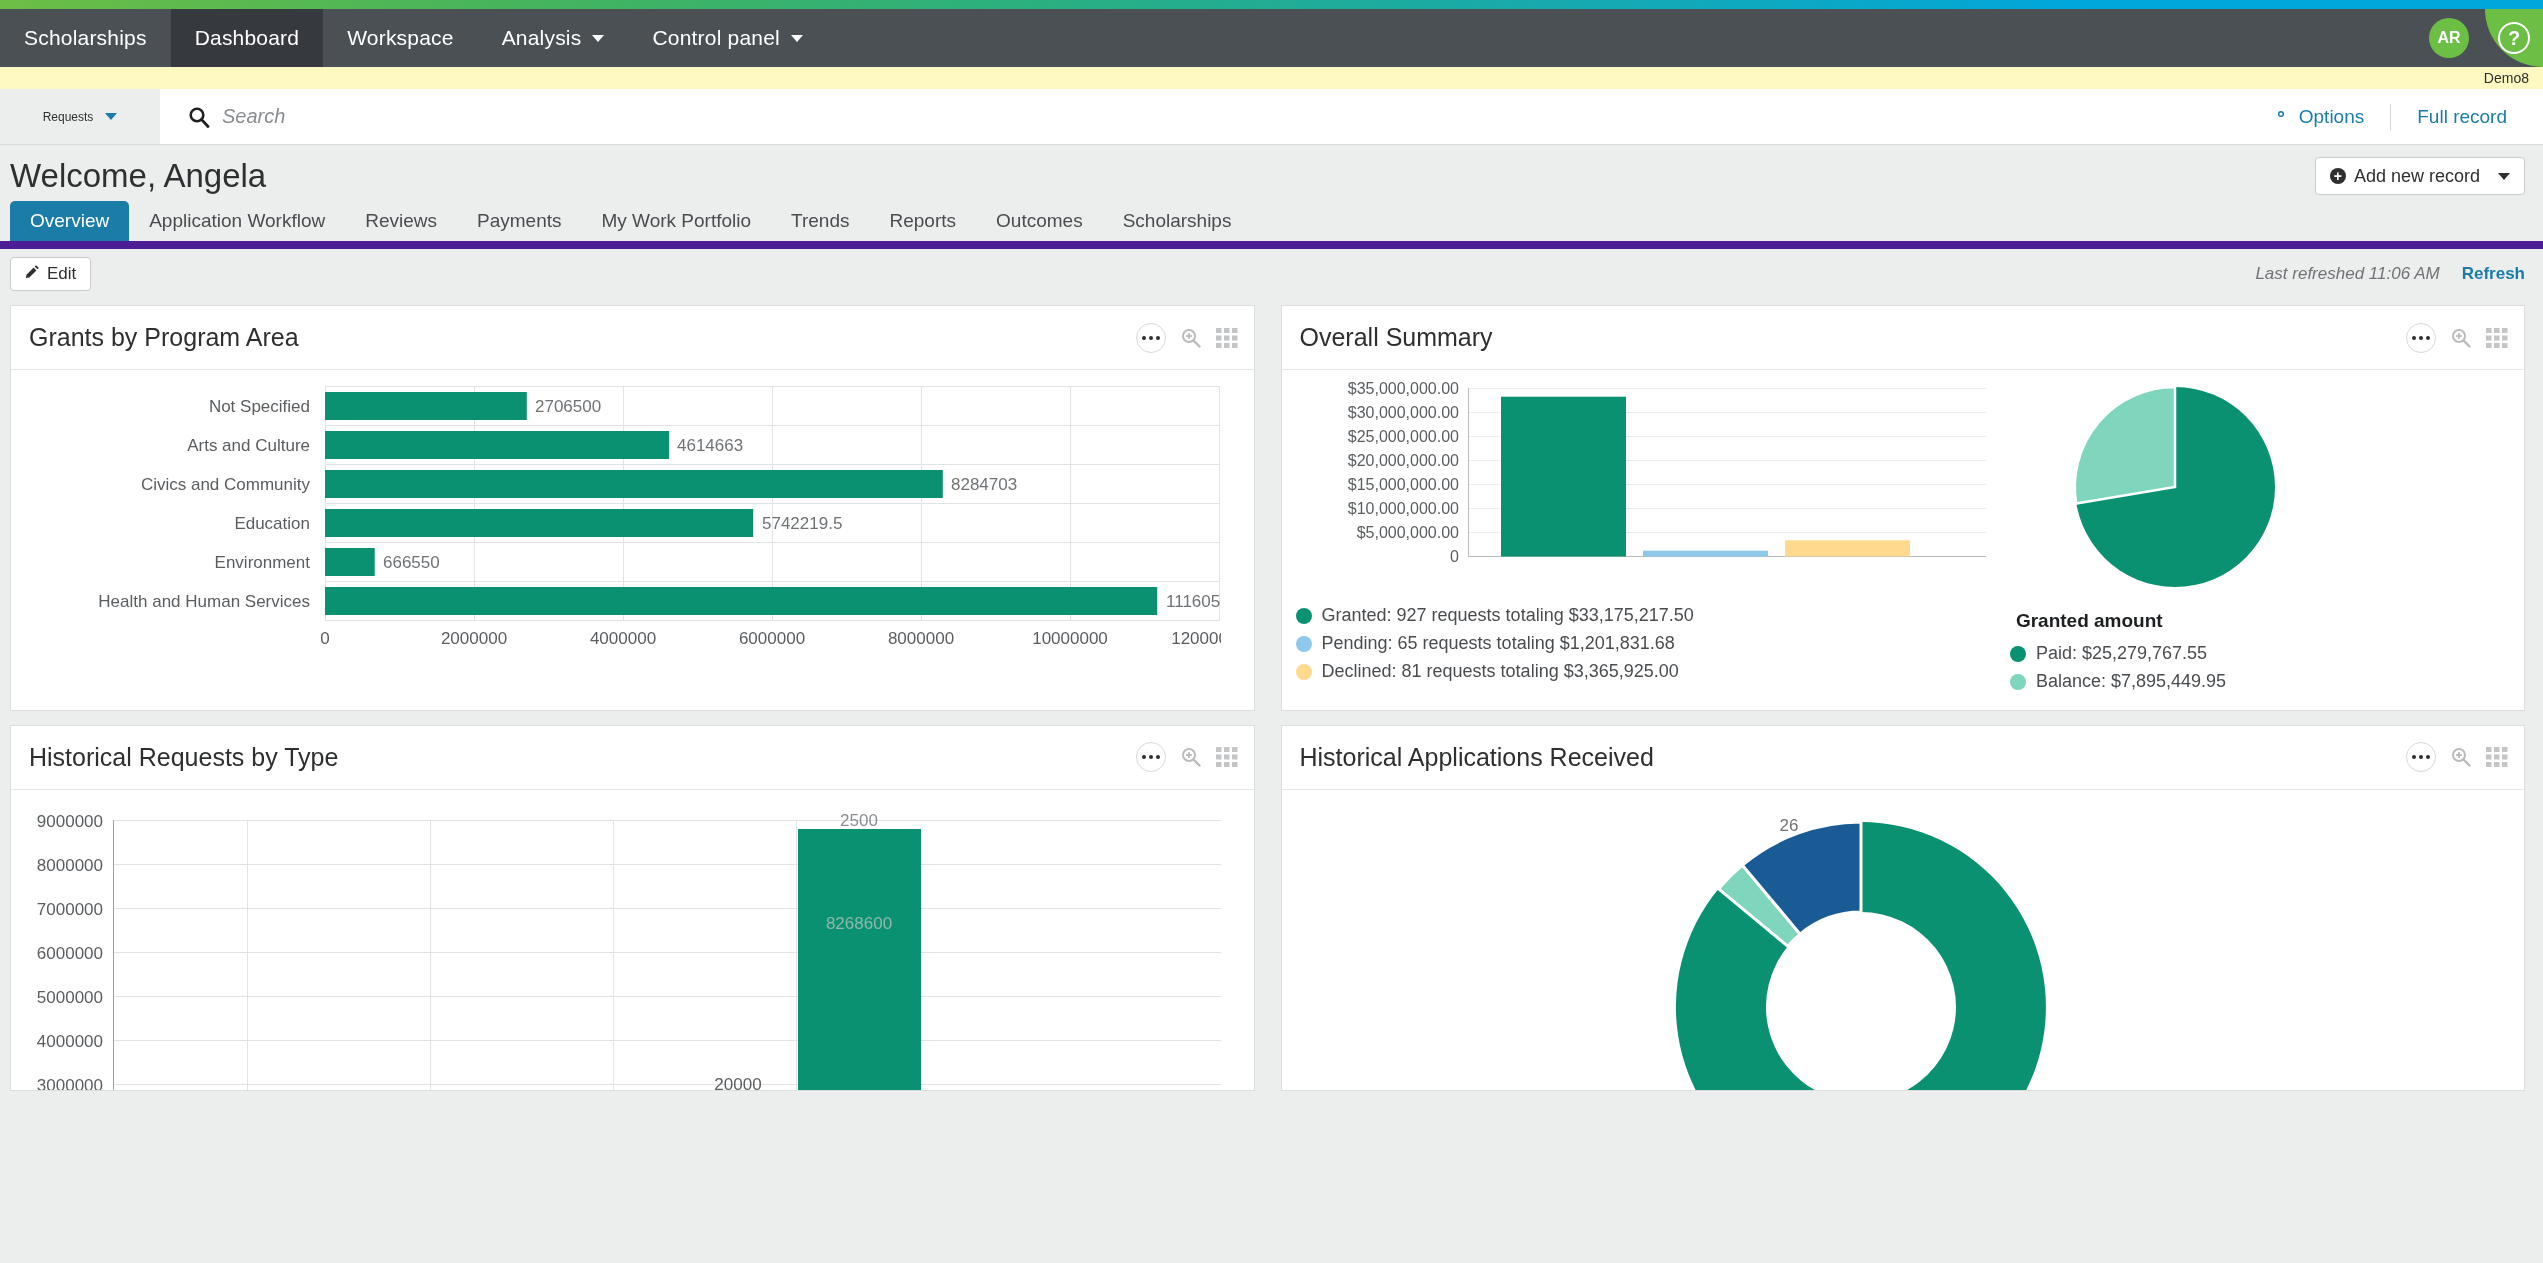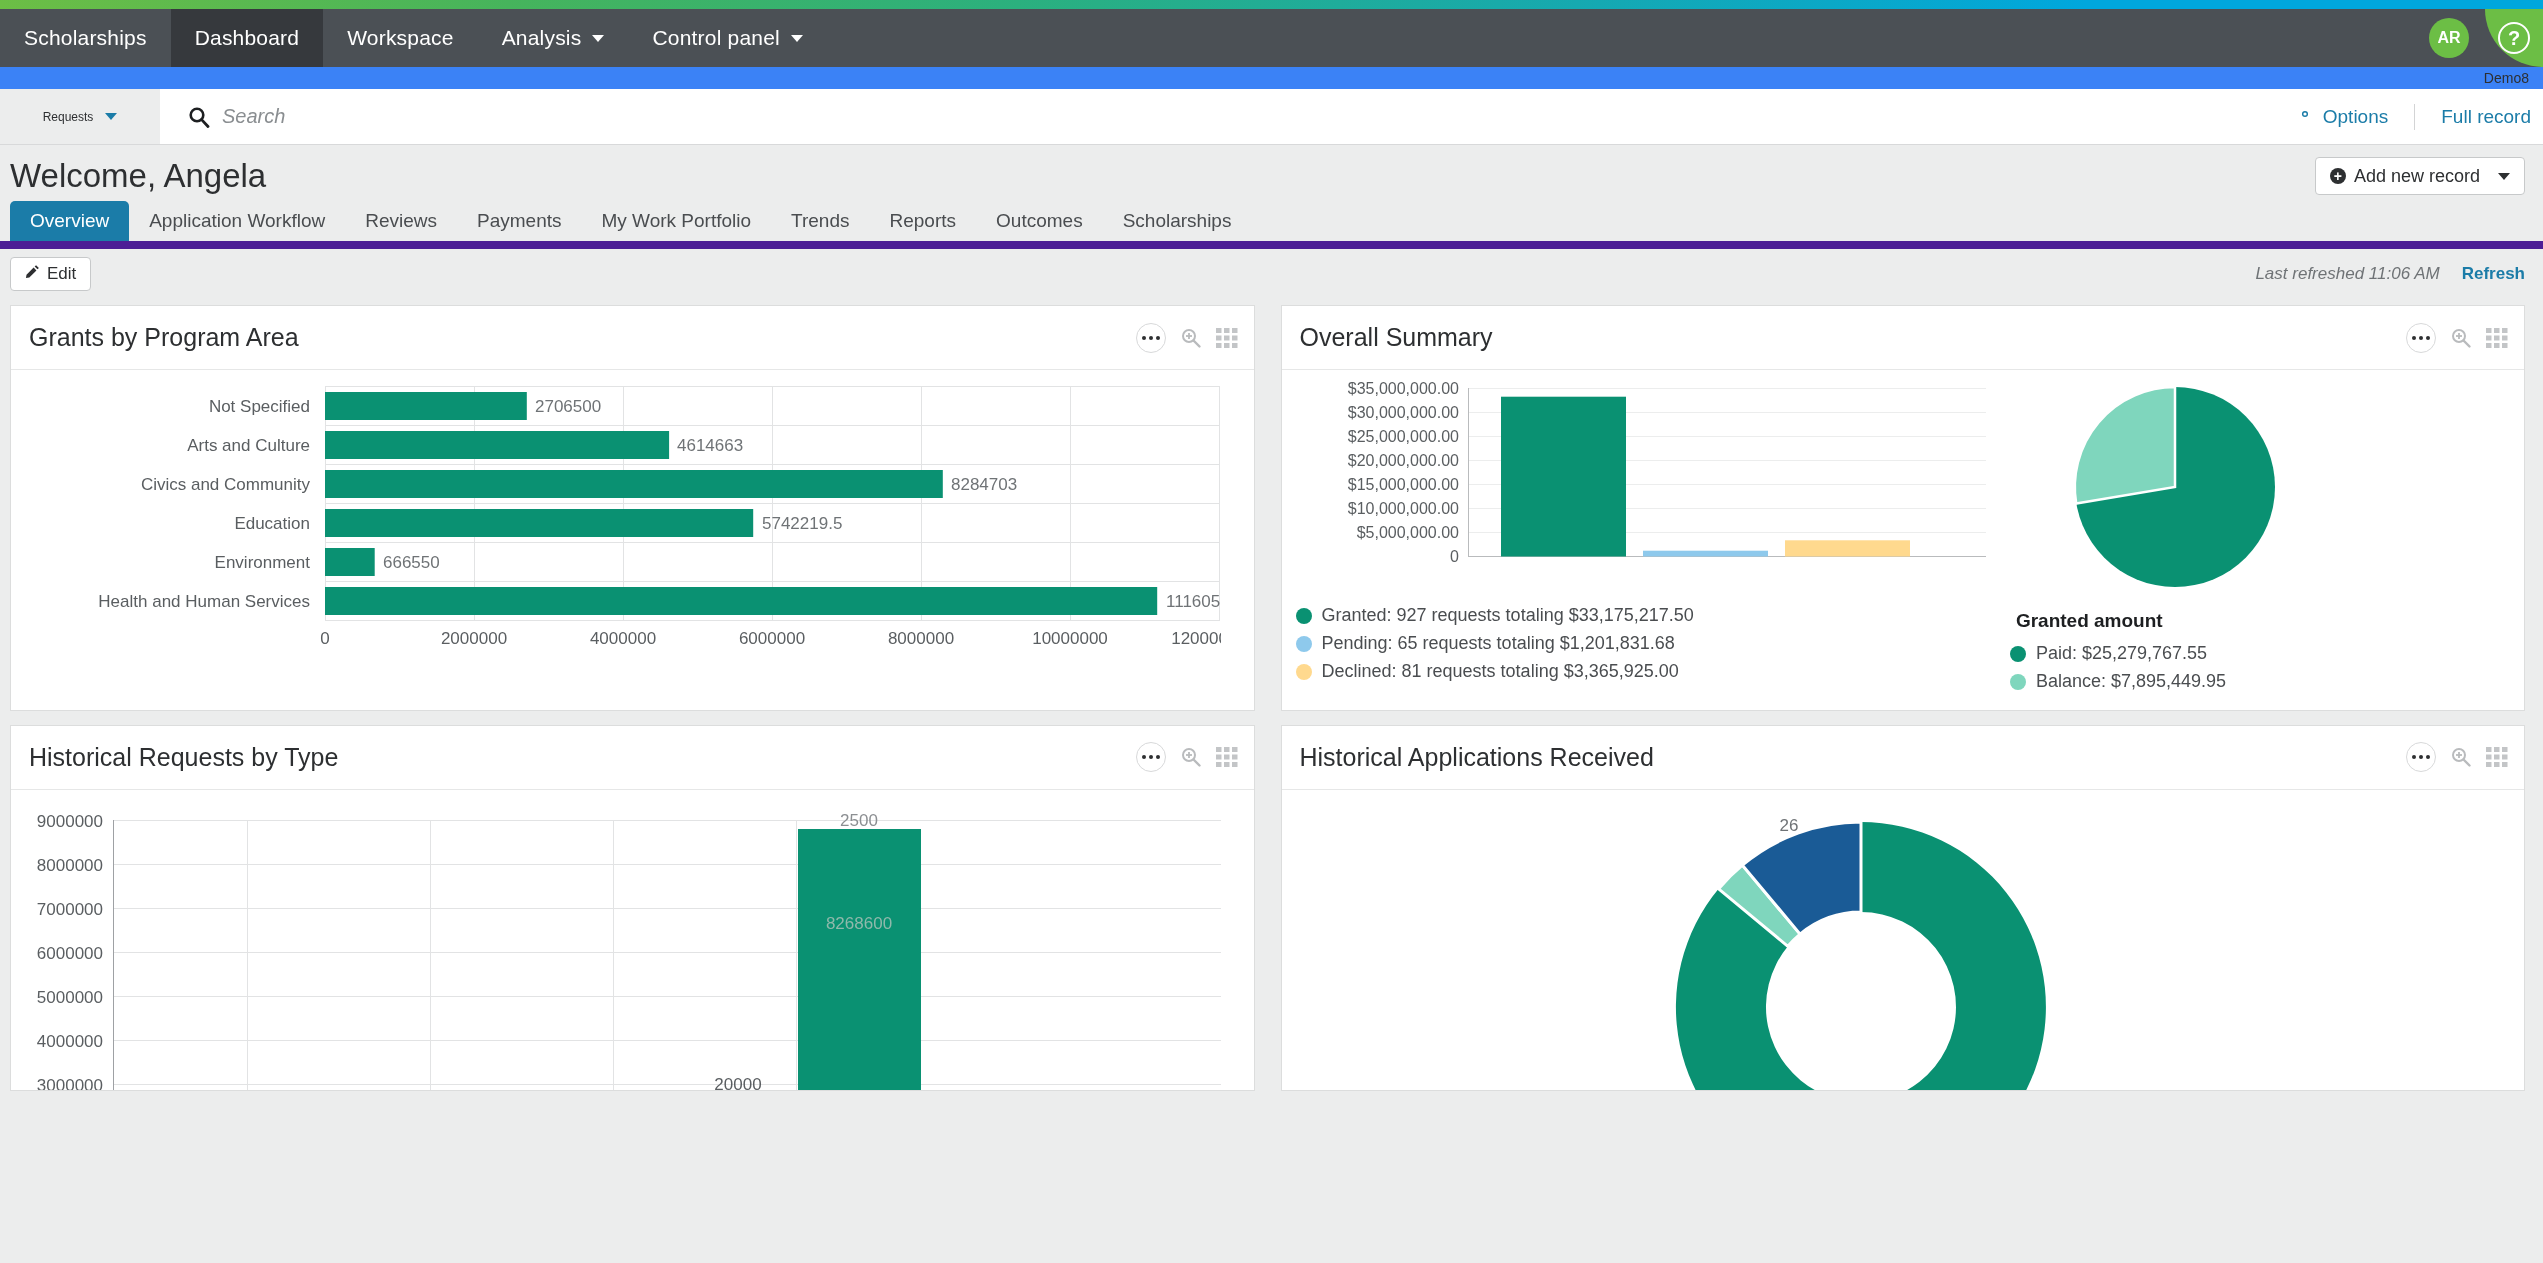--- a/index.html
+++ b/index.html
@@ -66,21 +66,21 @@
   .help-glyph {
     width: 32px; height: 32px; border-radius: 50%;
     border: 2.5px solid #fff; color: #fff;
     display: flex; align-items: center; justify-content: center;
     font-size: 20px; font-weight: bold; line-height: 1;
   }
 
   
   .demorow {
     height: 22px;
-    background: #3b82f6;
+    background: #fef9c3;
     display: flex; align-items: center; justify-content: flex-end;
     padding-right: 14px;
     color: #2d2f31;
     font-size: 14px;
   }
 
   
   .searchbar {
     height: 56px;
     background: #ffffff;
@@ -112,21 +112,21 @@
     font-size: 20px;
     font-style: italic;
     color: #74787b;
     font-family: "Liberation Sans", sans-serif;
     width: 600px;
     background: transparent;
   }
   .search-input::placeholder { color: #8a8e91; font-style: italic; }
   .search-actions {
     display: flex; align-items: center;
-    padding-right: 12px; gap: 0;
+    padding-right: 36px; gap: 0;
   }
   .opt-btn {
     display: flex; align-items: center; gap: 9px;
     color: #1b7ca8; font-size: 19px; cursor: pointer;
     padding: 0 26px;
   }
   .vdiv { width: 1px; height: 26px; background: #d3d4d5; }
   .fullsearch { color: #1b7ca8; font-size: 19px; cursor: pointer; padding-left: 26px; }
 
   

